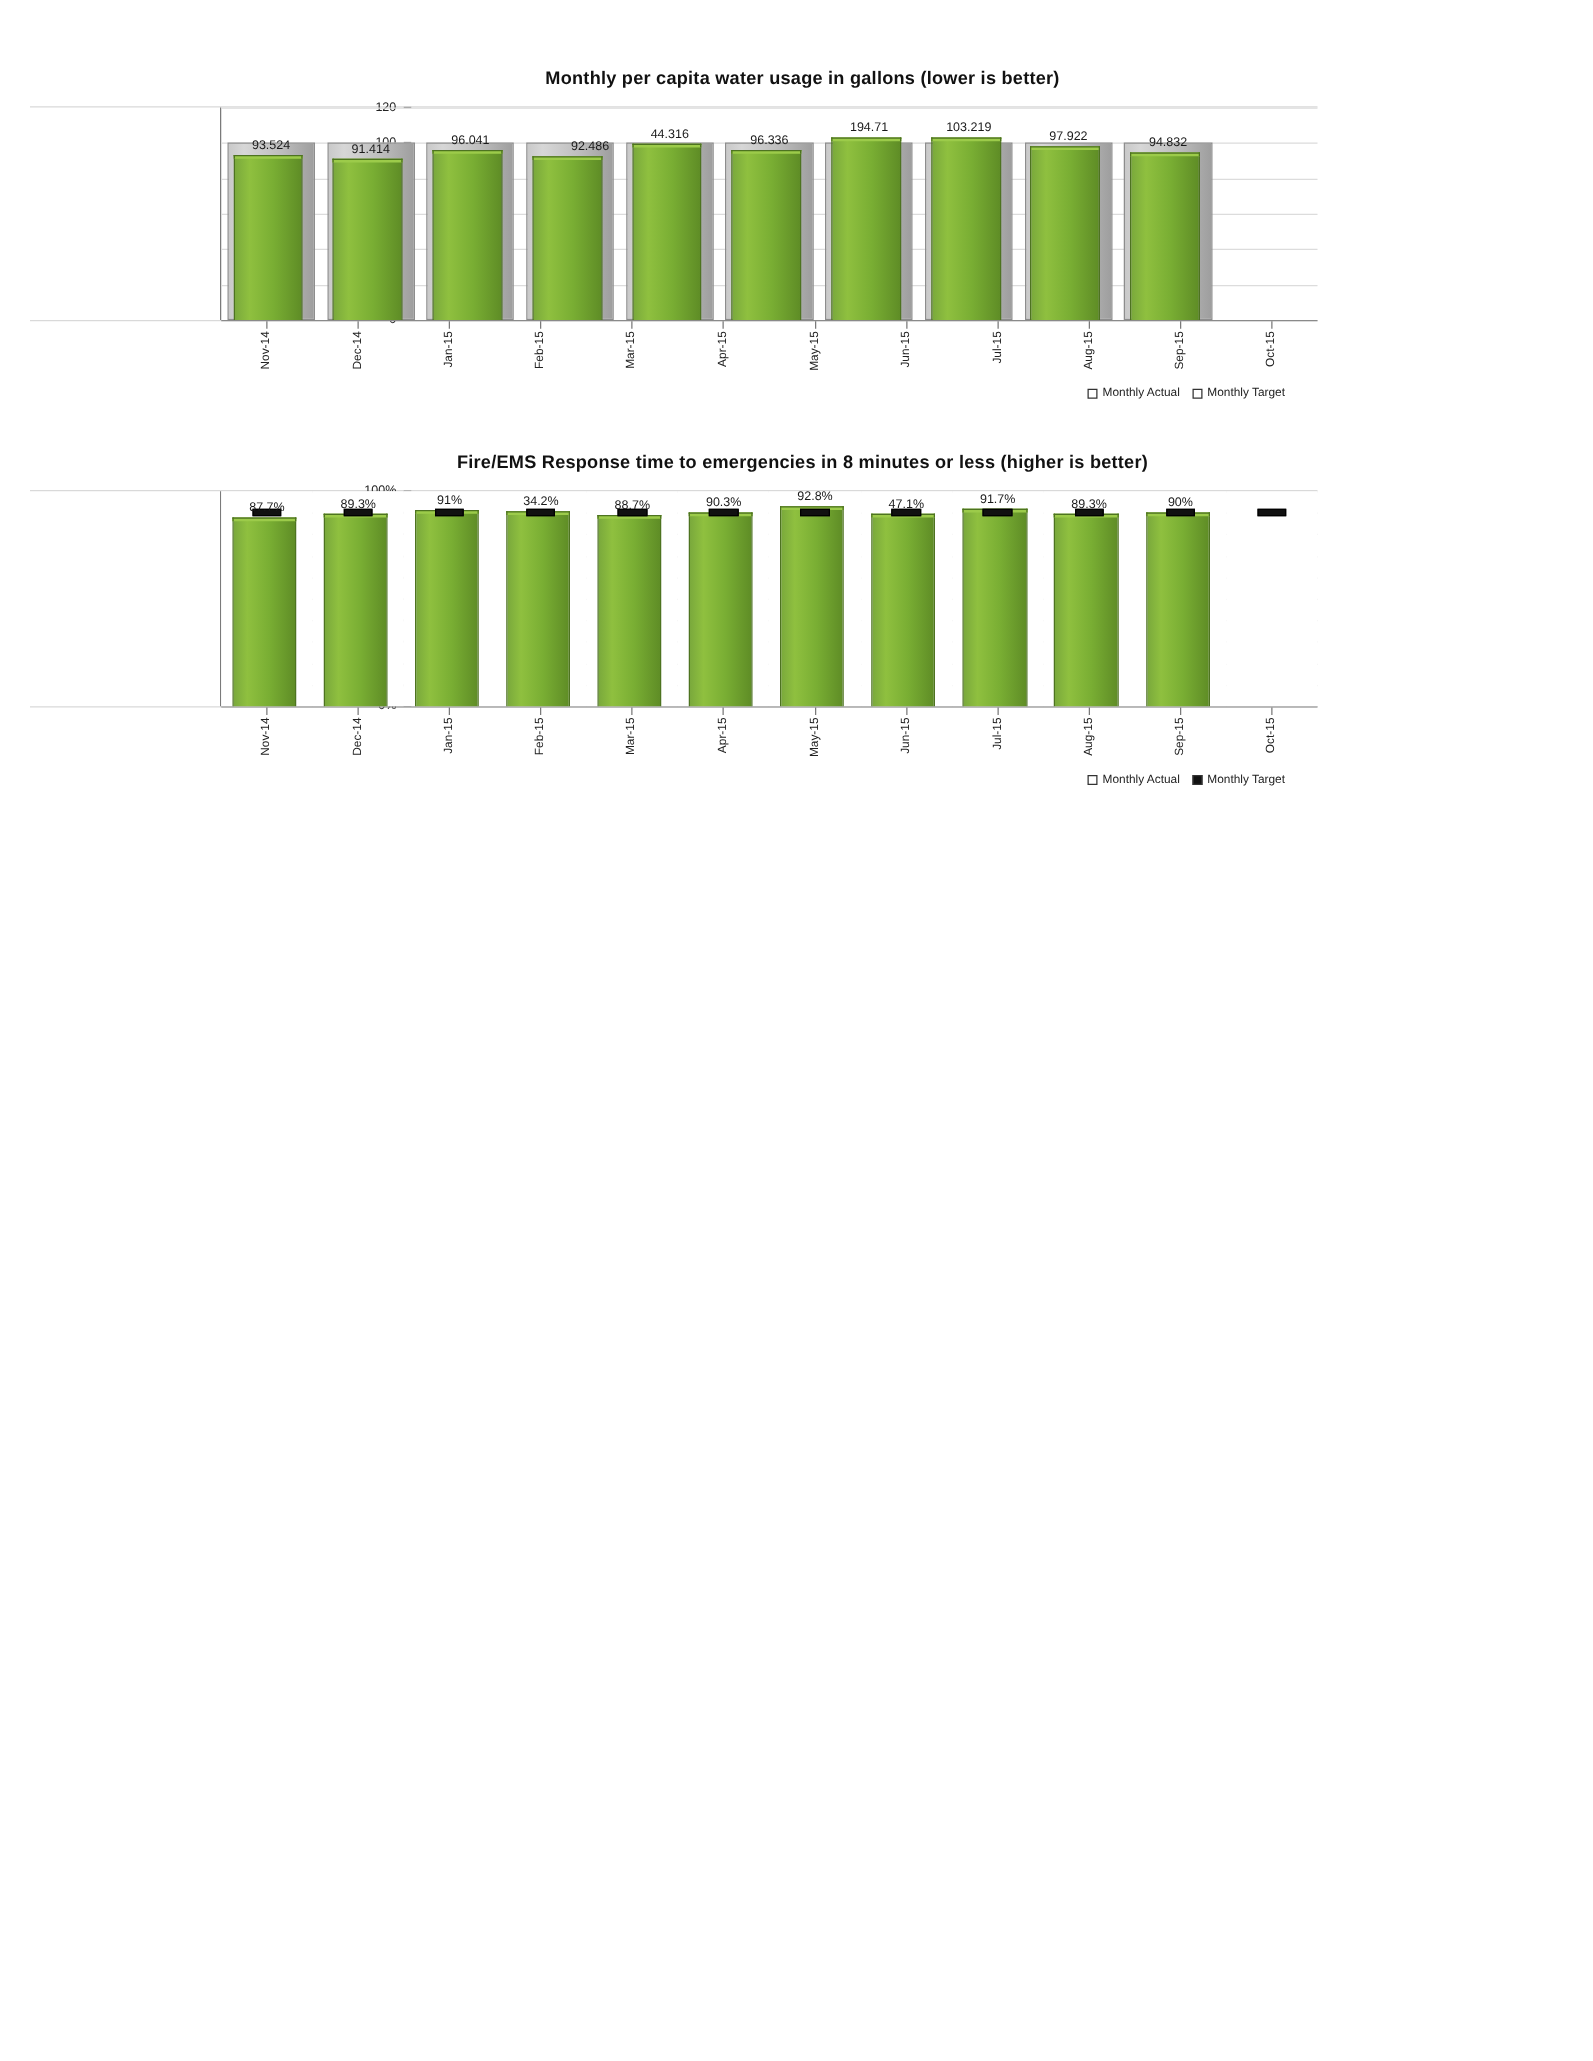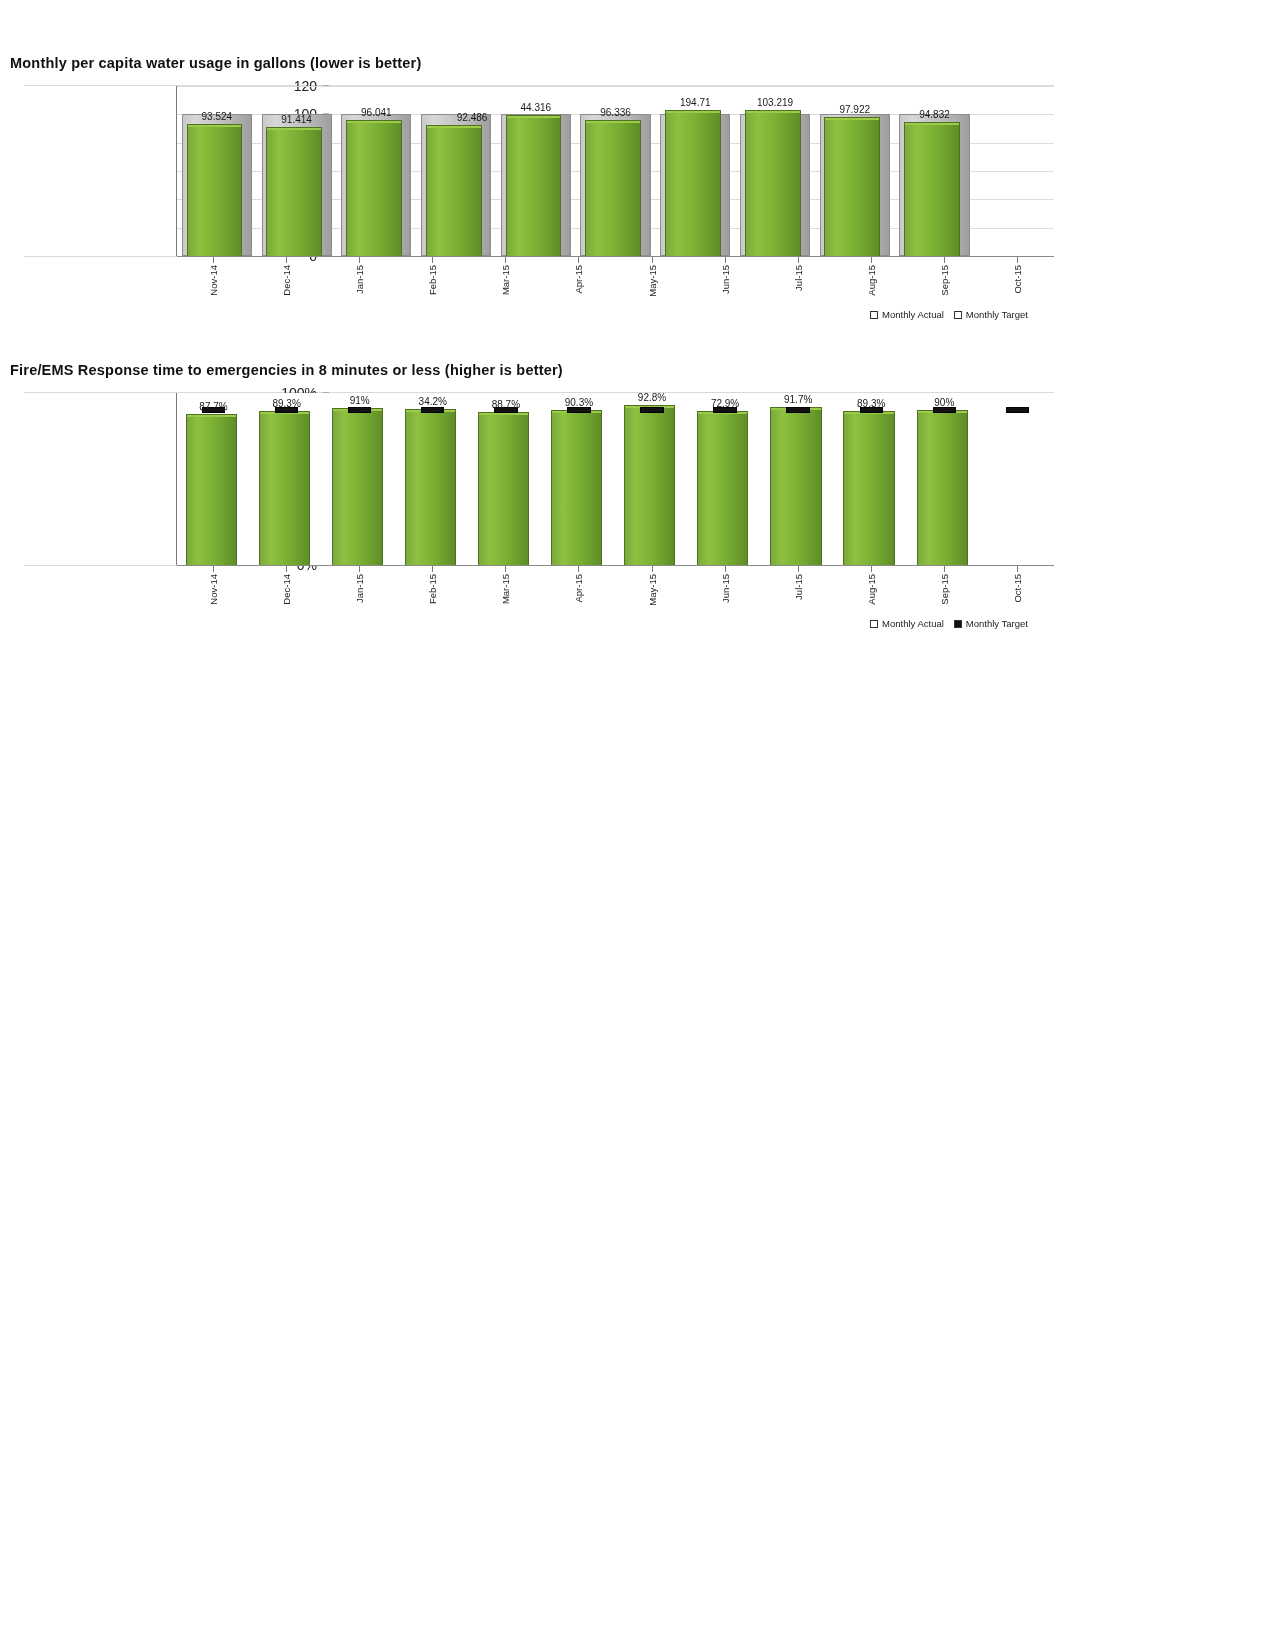--- a/index.html
+++ b/index.html
@@ -19,21 +19,21 @@
   .chart-block {
     position: absolute;
     left: 0;
     width: 1274px;
   }
 
   #chart-water { top: 55px; }
   #chart-fire  { top: 362px; }
 
   .chart-title {
-    text-align: left;
+    text-align: center;
     font-size: 14.5px;
     font-weight: bold;
     color: #111;
     letter-spacing: 0.2px;
     margin: 0 0 14px 0;
     padding-left: 10px;
   }
 
   
   .plot-outer {
@@ -70,21 +70,21 @@
     position: absolute;
     left: 0;
     top: 0;
     width: 152px;
     height: 100%;
   }
   .ylabel {
     position: absolute;
     right: 12px;
     transform: translateY(-50%);
-    font-size: 14px;
+    font-size: 10px;
     color: #222;
     white-space: nowrap;
     margin-left: 32px;
   }
   .ytick {
     position: absolute;
     right: 0;
     width: 6px;
     height: 0;
     border-top: 1px solid #7a7a7a;
@@ -466,21 +466,21 @@
           </div>
           <div class="bar-slot">
             <div class="fire-white-gap" style="height: 100%;"></div>
             <div class="actual-bar" style="height: 92.8%;"></div>
             <div class="value-label" style="bottom: calc(92.8% + 2px);">92.8%</div>
             <div class="target-marker" style="bottom: calc(90% - 3px);"></div>
           </div>
           <div class="bar-slot">
             <div class="fire-white-gap" style="height: 100%;"></div>
             <div class="actual-bar" style="height: 89.4%;"></div>
-            <div class="value-label" style="bottom: calc(89.4% + 2px);">72.9%</div>
+            <div class="value-label" style="bottom: calc(89.4% + 2px);">47.1%</div>
             <div class="target-marker" style="bottom: calc(90% - 3px);"></div>
           </div>
           <div class="bar-slot">
             <div class="fire-white-gap" style="height: 100%;"></div>
             <div class="actual-bar" style="height: 91.7%;"></div>
             <div class="value-label" style="bottom: calc(91.7% + 2px);">91.7%</div>
             <div class="target-marker" style="bottom: calc(90% - 3px);"></div>
           </div>
           <div class="bar-slot">
             <div class="fire-white-gap" style="height: 100%;"></div>

